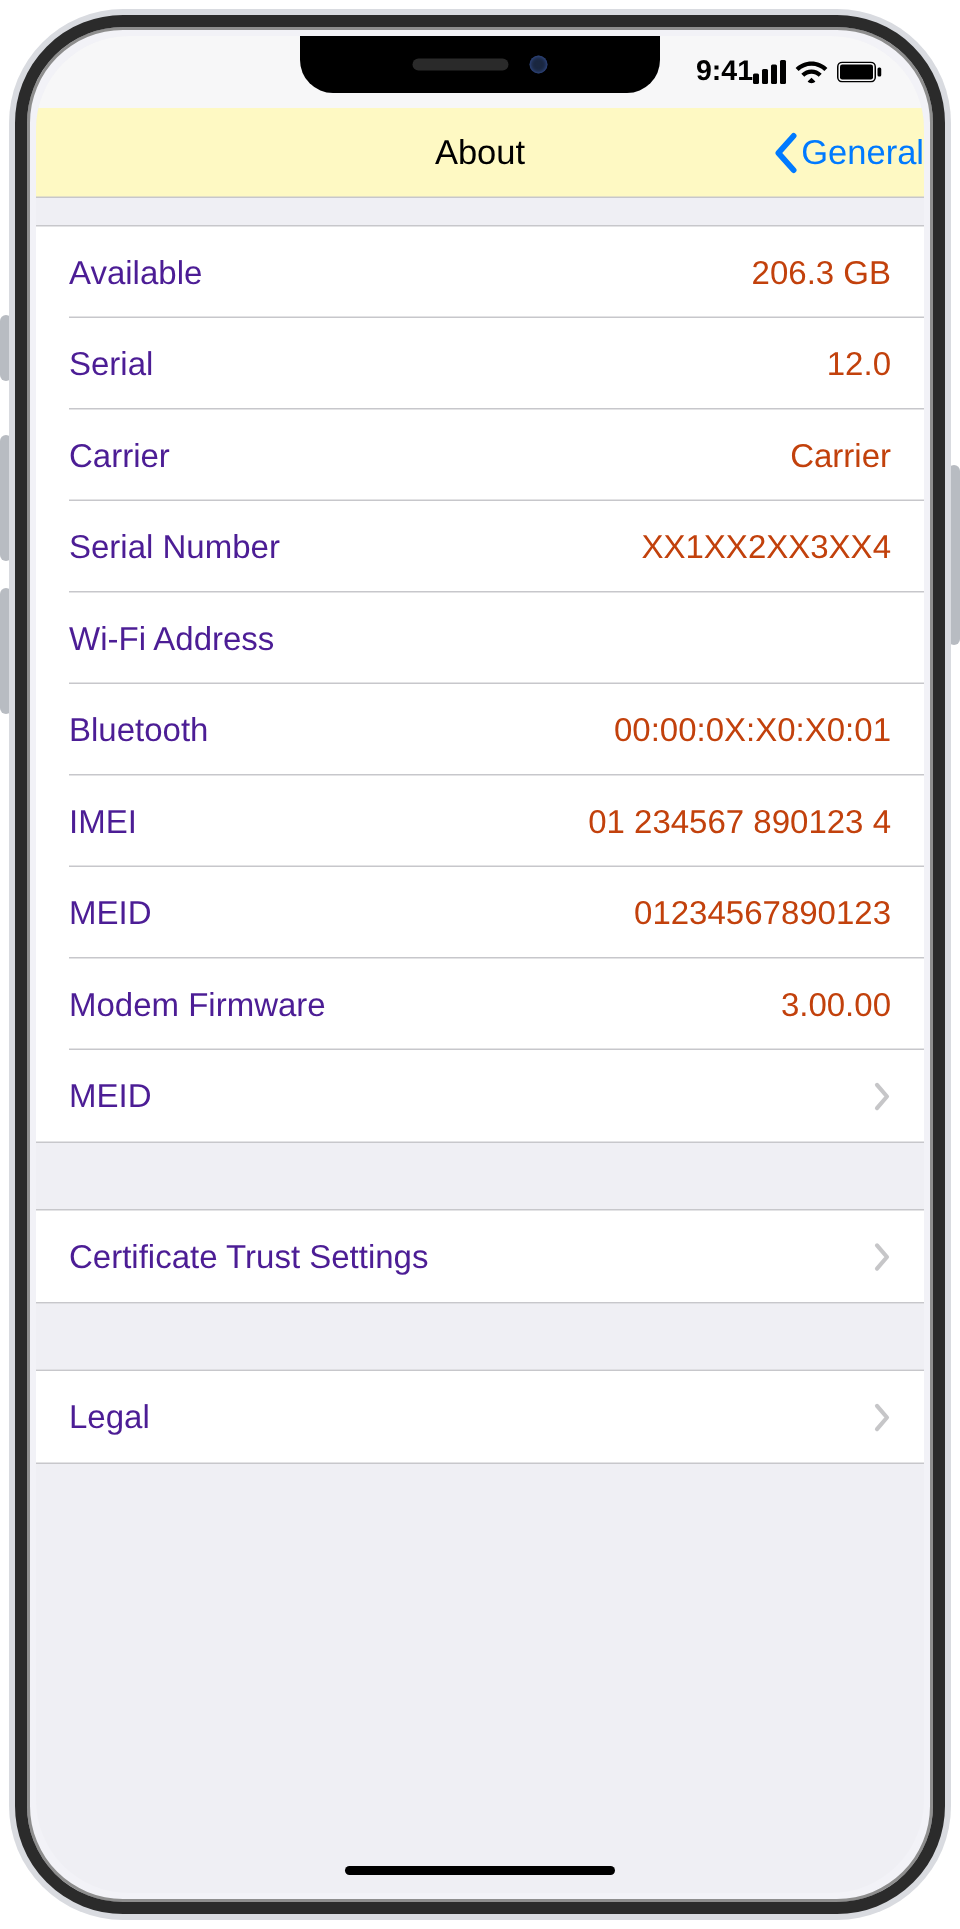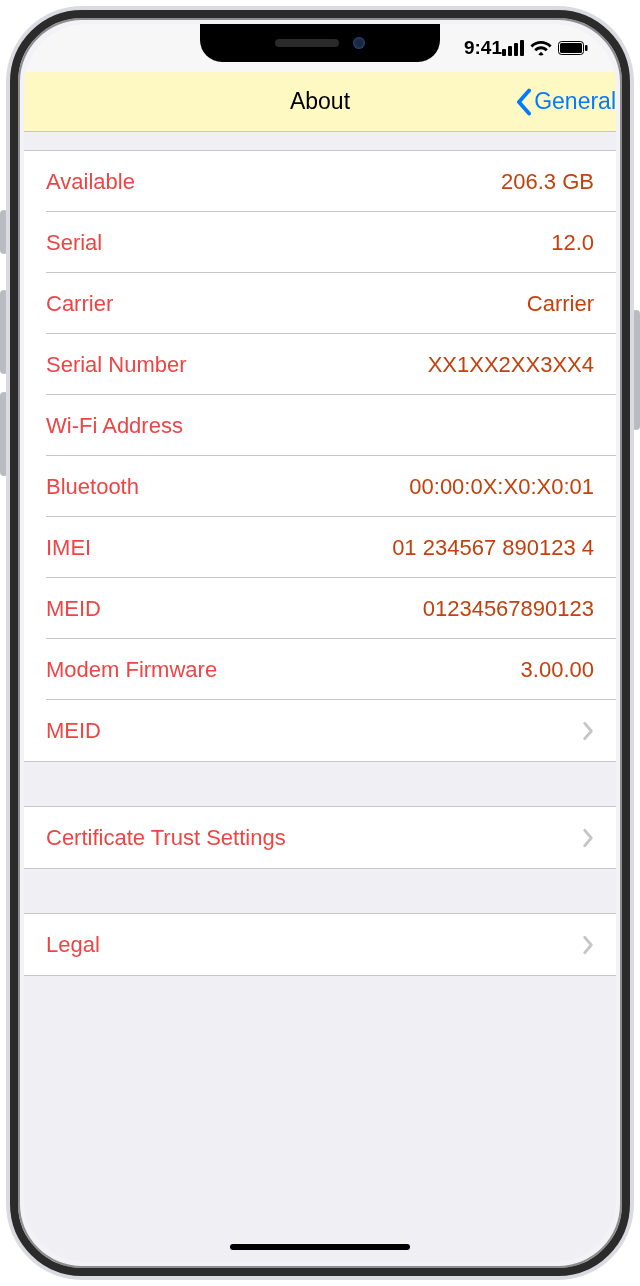--- a/index.html
+++ b/index.html
@@ -65,21 +65,21 @@
   .content{background:#efeff4;}
   .list{background:#fff;border-top:1px solid #c7c7cb;border-bottom:1px solid #c7c7cb;}
   .list + .list{margin-top:44px;}
   .row{
     display:flex;align-items:center;min-height:61px;padding:0 22px 0 22px;
     position:relative;font-size:22px;
   }
   .row:not(:last-child)::after{
     content:"";position:absolute;left:22px;right:0;bottom:0;height:1px;background:#c7c7cb;
   }
-  .row .label{flex:0 0 auto;color:#ef4444;}
+  .row .label{flex:0 0 auto;color:#4c1d95;}
   .row .value{flex:1 1 auto;text-align:right;color:#c2410c;padding-left:10px;white-space:nowrap;}
   .row .chevr{flex:0 0 auto;width:12px;height:20px;margin-left:10px;opacity:.5;}
   
   .first-group{border-top:1px solid #c7c7cb;}
   .first-group-marginer{height:18px;background:#efeff4;}
   
   .home-ind{
     position:absolute;bottom:12px;left:50%;transform:translateX(-50%);
     width:180px;height:6px;background:#000;border-radius:3px;z-index:4;
   }

